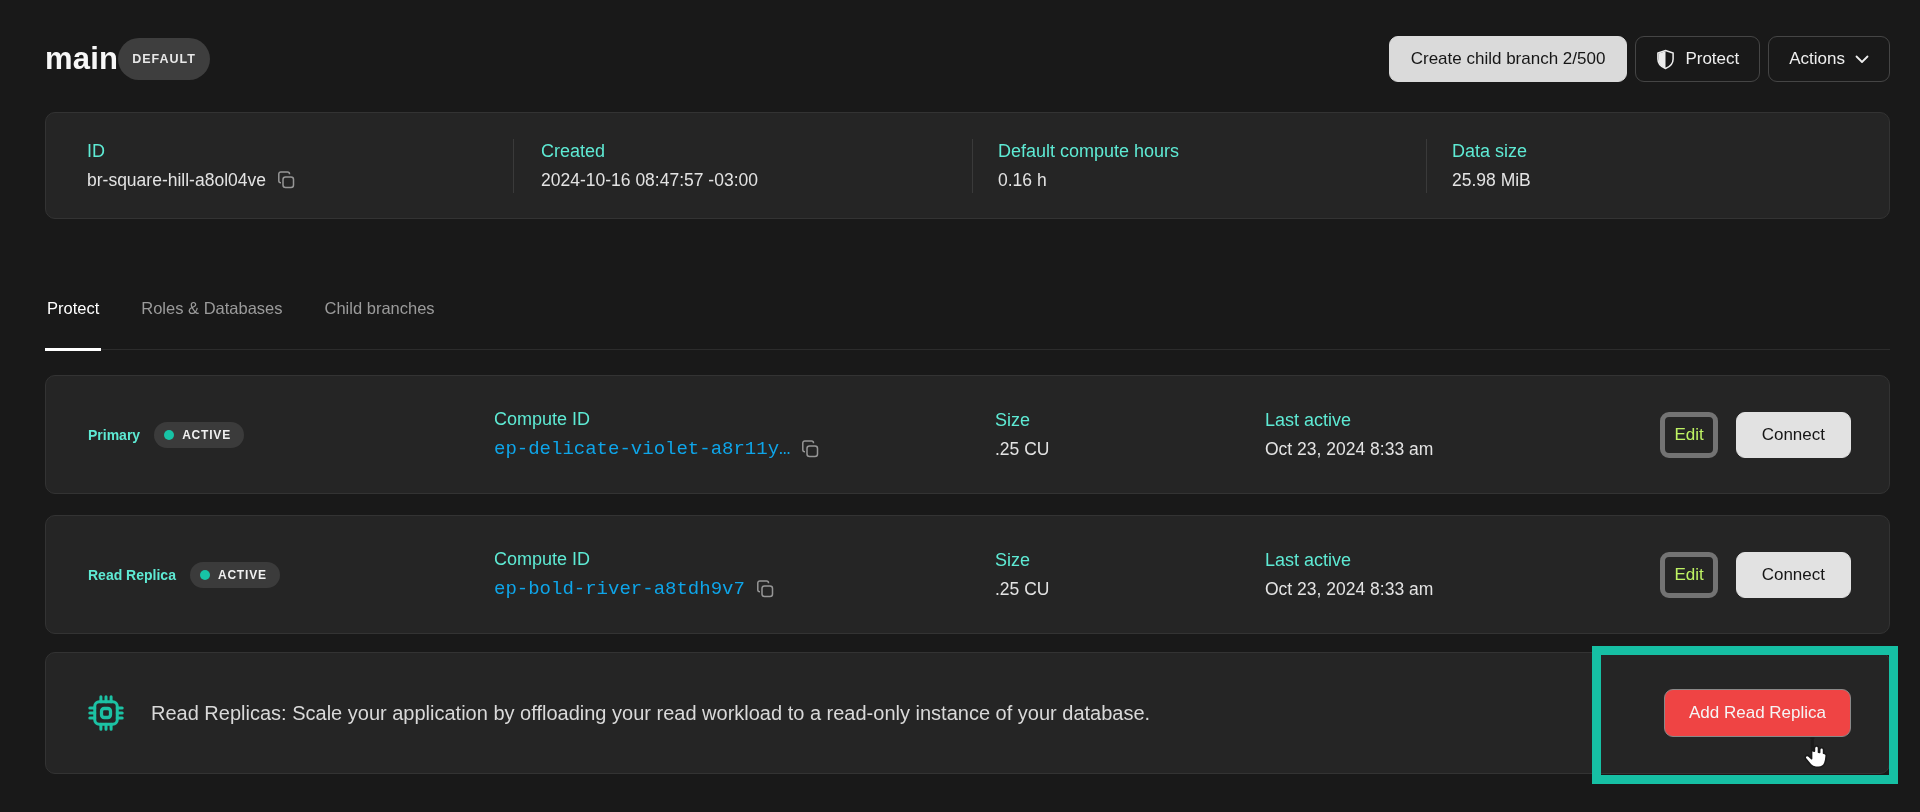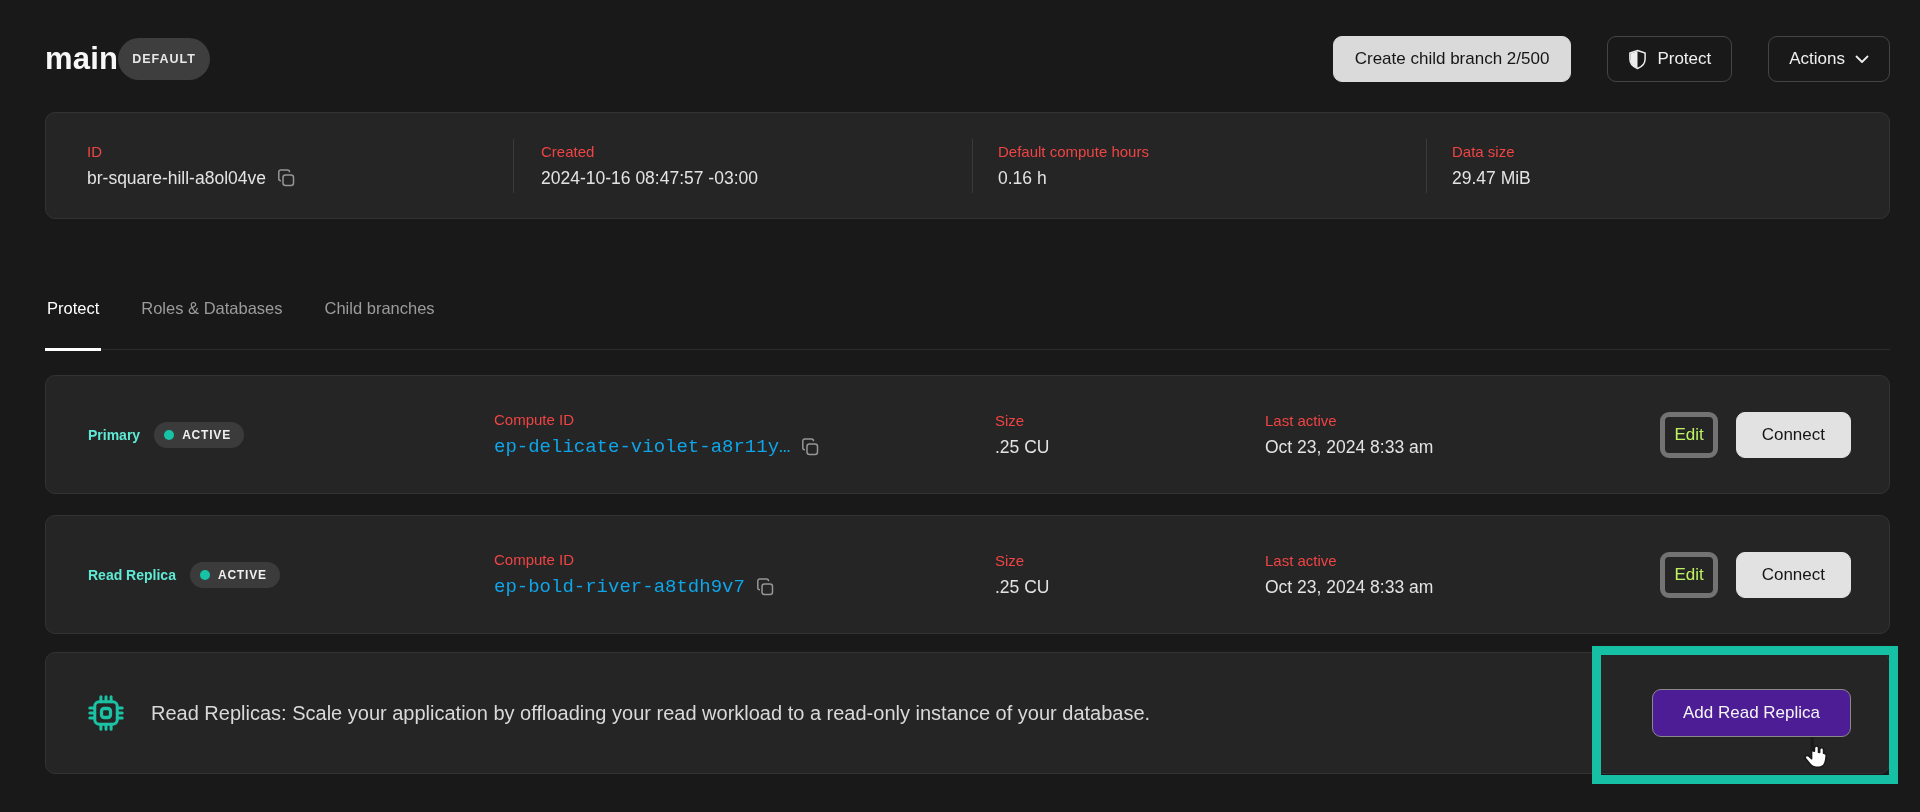--- a/index.html
+++ b/index.html
@@ -6,36 +6,36 @@
   html,body { width:1920px; height:812px; background:#191919; overflow:hidden;
     font-family:"Liberation Sans","DejaVu Sans",sans-serif; -webkit-font-smoothing:antialiased; }
   .page { width:1920px; height:812px; padding:0 30px 0 45px; }
 
   
   .topbar { display:flex; justify-content:space-between; align-items:center; padding-top:36px; height:82px; }
   .title-group { display:flex; align-items:center; }
   .page-title { font-size:31px; font-weight:600; color:#f7f7f7; letter-spacing:.2px; }
   .default-badge { background:#3e3e3e; color:#e8e8e8; font-size:12.5px; font-weight:700;
     letter-spacing:1px; padding:14px 14px; border-radius:999px; }
-  .topbar-actions { display:flex; align-items:center; gap:36px; }
+  .topbar-actions { display:flex; align-items:center; gap:8px; }
   .btn { display:inline-flex; align-items:center; justify-content:center; gap:10px;
     height:46px; border-radius:9px; font-size:17px; cursor:pointer; white-space:nowrap; }
   .btn-light { background:#dadada; color:#161616; font-weight:500; padding:0 21px; border:1px solid #dadada; }
   .btn-outline { background:transparent; color:#efefef; border:1px solid #454545; padding:0 20px;justify-content:space-between; }
 
   
   .card { background:#252525; border:1px solid #333333; border-radius:10px; }
   .info-card { margin-top:30px; height:107px; display:flex; align-items:center; }
   .info-col { display:flex; flex-direction:column; justify-content:center; }
   .info-col.c1 { width:467px; padding-left:41px; }
   .info-col.c2 { width:458px; padding-left:27px; }
   .info-col.c3 { width:453px; padding-left:25px; }
   .info-col.c4 { flex:1; padding-left:25px; }
   .vdiv { width:1px; height:54px; background:#3a3a3a; }
-  .field-label { font-size:15px; font-weight:500; color:#ef4444; margin-bottom:8px; }
+  .field-label { font-size:18px; font-weight:500; color:#5eead4; margin-bottom:8px; }
   .field-value { font-size:17.5px; color:#e3e3e3; }
   .value-with-copy { display:flex; align-items:center; gap:10px; }
   .copy-btn { background:none; border:none; cursor:pointer; display:inline-flex; padding:0; }
 
   
   .tabs { margin-top:80px; display:flex; gap:38px; border-bottom:1px solid #2c2c2c; }
   .tab { font-size:16.5px; color:#9b9b9b; padding:0 2px 30px 2px; cursor:pointer;
     border-bottom:3px solid transparent; margin-bottom:-2px; }
   .tab.active { color:#ffffff; font-weight:500; border-bottom-color:#ffffff; }
 
@@ -53,21 +53,21 @@
   .mono-value { font-family:Liberation Mono, monospace; font-size:19px; color:#0ea5e9; }
   .row-buttons { display:flex; align-items:center; gap:18px; }
   .btn-edit { background:transparent; color:#bef264; border:5px solid #737373; padding:0 9px; }
   .btn-connect { background:#e2e2e2; color:#161616; border:1px solid #e2e2e2; font-weight:500; padding:0 25px; }
 
   
   .replica-banner { margin-top:18px; height:122px; display:flex; align-items:center;
     justify-content:space-between; padding:0 38px 0 42px; position:relative; }
   .banner-left { display:flex; align-items:center; gap:27px; }
   .banner-text { font-size:20px; color:#d9d9d9; }
-  .btn-add-replica { background:#4c1d95; color:#f5f5f5; border:1px solid #898989; height:48px; padding:0 30px; }
+  .btn-add-replica { background:#ef4444; color:#f5f5f5; border:1px solid #898989; height:48px; padding:0 24px; }
   .highlight-frame { position:absolute; top:-7px; right:-9px; width:306px; height:138px;
     border:9px solid #16c0a4; pointer-events:none; }
   .cursor-wrap { position:absolute; right:56px; top:82px; pointer-events:none; }
 </style>
 </head>
 <body>
 
 <div class="page">
 
   <div class="topbar">
@@ -118,21 +118,21 @@
       <span class="field-value">2024-10-16 08:47:57 -03:00</span>
     </div>
     <div class="vdiv"></div>
     <div class="info-col c3">
       <span class="field-label">Default compute hours</span>
       <span class="field-value">0.16 h</span>
     </div>
     <div class="vdiv"></div>
     <div class="info-col c4">
       <span class="field-label">Data size</span>
-      <span class="field-value">29.47 MiB</span>
+      <span class="field-value">25.98 MiB</span>
     </div>
   </div>
 
   <div class="tabs">
     <div class="tab active">Protect</div>
     <div class="tab">Roles &amp; Databases</div>
     <div class="tab">Child branches</div>
   </div>
 
   <div class="card compute-row row-1">

